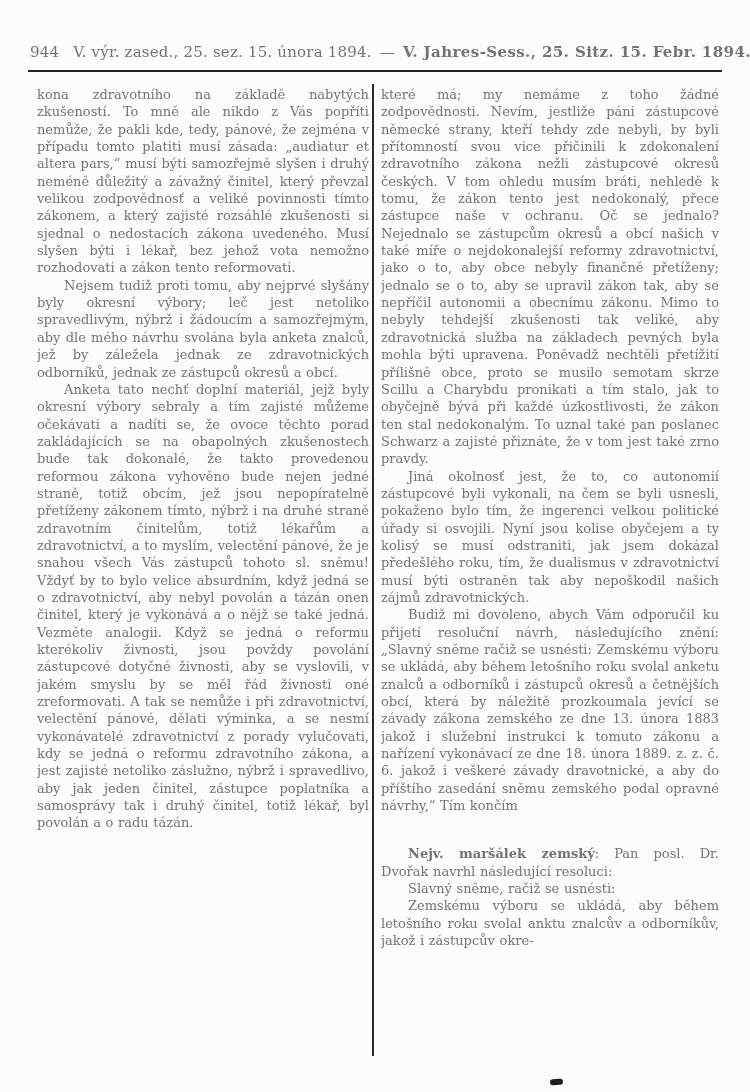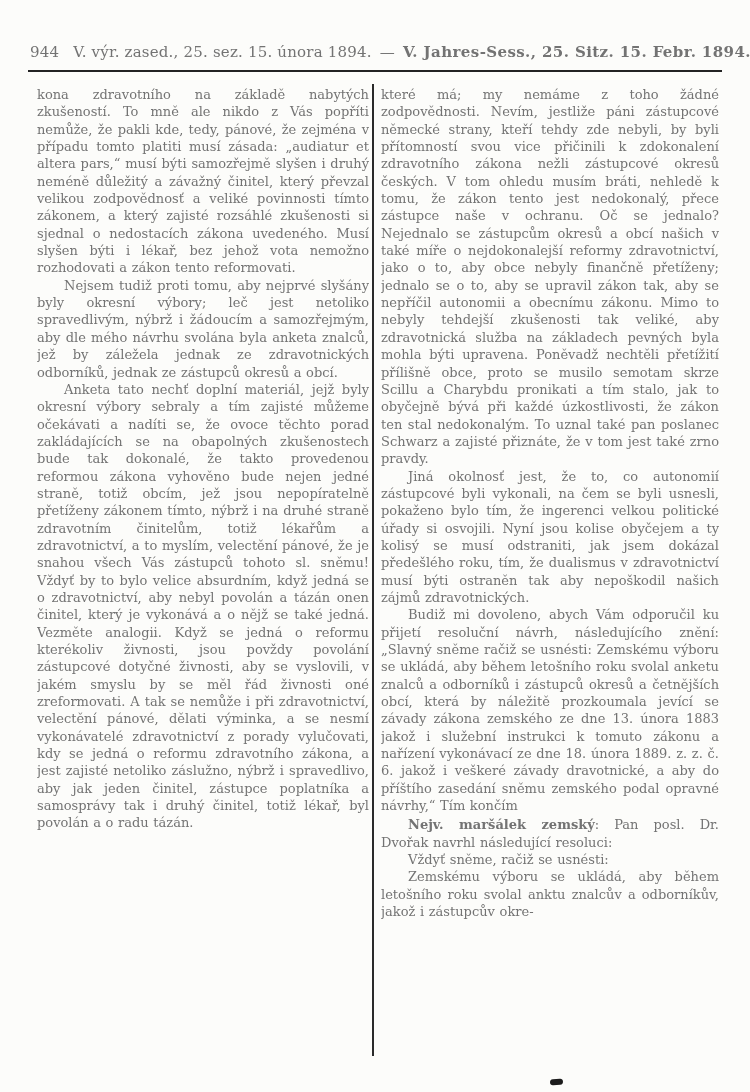--- a/index.html
+++ b/index.html
@@ -48,21 +48,21 @@
   .col.left  { left: 37px; }
   .col.right { left: 381px; width: 338px; }
   .divider {
     position: absolute;
     left: 372px; top: -2px;
     width: 2px; height: 972px;
     background: #2a2a2a;
   }
   .p { margin: 0; text-indent: 27px; }
   .p.cont { text-indent: 0; }
-  .p.gap { margin-top: 2px; }
+  .p.gap { margin-top: 31px; }
   .lead { font-weight: bold; }
   .ink-spot {
     position: absolute;
     left: 550px; top: 1079px;
     width: 13px; height: 6px;
     background: #1c1c1c;
     border-radius: 3px;
     transform: rotate(-4deg);
   }
 </style>
@@ -85,21 +85,21 @@
       <p class="p">Anketa tato nechť doplní materiál, jejž byly okresní výbory sebraly a tím zajisté můžeme očekávati a nadíti se, že ovoce těchto porad zakládajících se na obapolných zkušenostech bude tak dokonalé, že takto provedenou reformou zákona vyhověno bude nejen jedné straně, totiž obcím, jež jsou nepopíratelně přetíženy zákonem tímto, nýbrž i na druhé straně zdravotním činitelům, totiž lékařům a zdravotnictví, a to myslím, velectění pánové, že je snahou všech Vás zástupců tohoto sl. sněmu! Vždyť by to bylo velice absurdním, když jedná se o zdravotnictví, aby nebyl povolán a tázán onen činitel, který je vykonává a o nějž se také jedná. Vezměte analogii. Když se jedná o reformu kterékoliv živnosti, jsou povždy povolání zástupcové dotyčné živnosti, aby se vyslovili, v jakém smyslu by se měl řád živnosti oné zreformovati. A tak se nemůže i při zdravotnictví, velectění pánové, dělati výminka, a se nesmí vykonávatelé zdravotnictví z porady vylučovati, kdy se jedná o reformu zdravotního zákona, a jest zajisté netoliko záslužno, nýbrž i spravedlivo, aby jak jeden činitel, zástupce poplatníka a samosprávy tak i druhý činitel, totiž lékař, byl povolán a o radu tázán.</p>
     </section>
 
     <div class="divider"></div>
 
     <section class="col right">
       <p class="p cont">které má; my nemáme z toho žádné zodpovědnosti. Nevím, jestliže páni zástupcové německé strany, kteří tehdy zde nebyli, by byli přítomností svou vice přičinili k zdokonalení zdravotního zákona nežli zástupcové okresů českých. V tom ohledu musím bráti, nehledě k tomu, že zákon tento jest nedokonalý, přece zástupce naše v ochranu. Oč se jednalo? Nejednalo se zástupcům okresů a obcí našich v také míře o nejdokonalejší reformy zdravotnictví, jako o to, aby obce nebyly finančně přetíženy; jednalo se o to, aby se upravil zákon tak, aby se nepříčil autonomii a obecnímu zákonu. Mimo to nebyly tehdejší zkušenosti tak veliké, aby zdravotnická služba na základech pevných byla mohla býti upravena. Poněvadž nechtěli přetížití přílišně obce, proto se musilo semotam skrze Scillu a Charybdu pronikati a tím stalo, jak to obyčejně bývá při každé úzkostlivosti, že zákon ten stal nedokonalým. To uznal také pan poslanec Schwarz a zajisté přiznáte, že v tom jest také zrno pravdy.</p>
       <p class="p">Jiná okolnosť jest, že to, co autonomií zástupcové byli vykonali, na čem se byli usnesli, pokaženo bylo tím, že ingerenci velkou politické úřady si osvojili. Nyní jsou kolise obyčejem a ty kolisý se musí odstraniti, jak jsem dokázal předešlého roku, tím, že dualismus v zdravotnictví musí býti ostraněn tak aby nepoškodil našich zájmů zdravotnických.</p>
       <p class="p">Budiž mi dovoleno, abych Vám odporučil ku přijetí resoluční návrh, následujícího znění: „Slavný sněme račiž se usnésti: Zemskému výboru se ukládá, aby během letošního roku svolal anketu znalců a odborníků i zástupců okresů a četnějších obcí, která by náležitě prozkoumala jevící se závady zákona zemského ze dne 13. února 1883 jakož i služební instrukci k tomuto zákonu a nařízení vykonávací ze dne 18. února 1889. z. z. č. 6. jakož i veškeré závady dravotnické, a aby do příštího zasedání sněmu zemského podal opravné návrhy,“ Tím končím</p>
       <p class="p gap"><span class="lead">Nejv. maršálek zemský</span><span>: Pan posl. Dr. Dvořak navrhl následující resoluci:</span></p>
-      <p class="p">Vždyť sněme, račiž se usnésti:</p>
+      <p class="p">Slavný sněme, račiž se usnésti:</p>
       <p class="p">Zemskému výboru se ukládá, aby během letošního roku svolal anktu znalcův a odborníkův, jakož i zástupcův okre-</p>
     </section>
 
   </div>
 
   <div class="ink-spot"></div>
 
 </div>
 
 </body></html>

